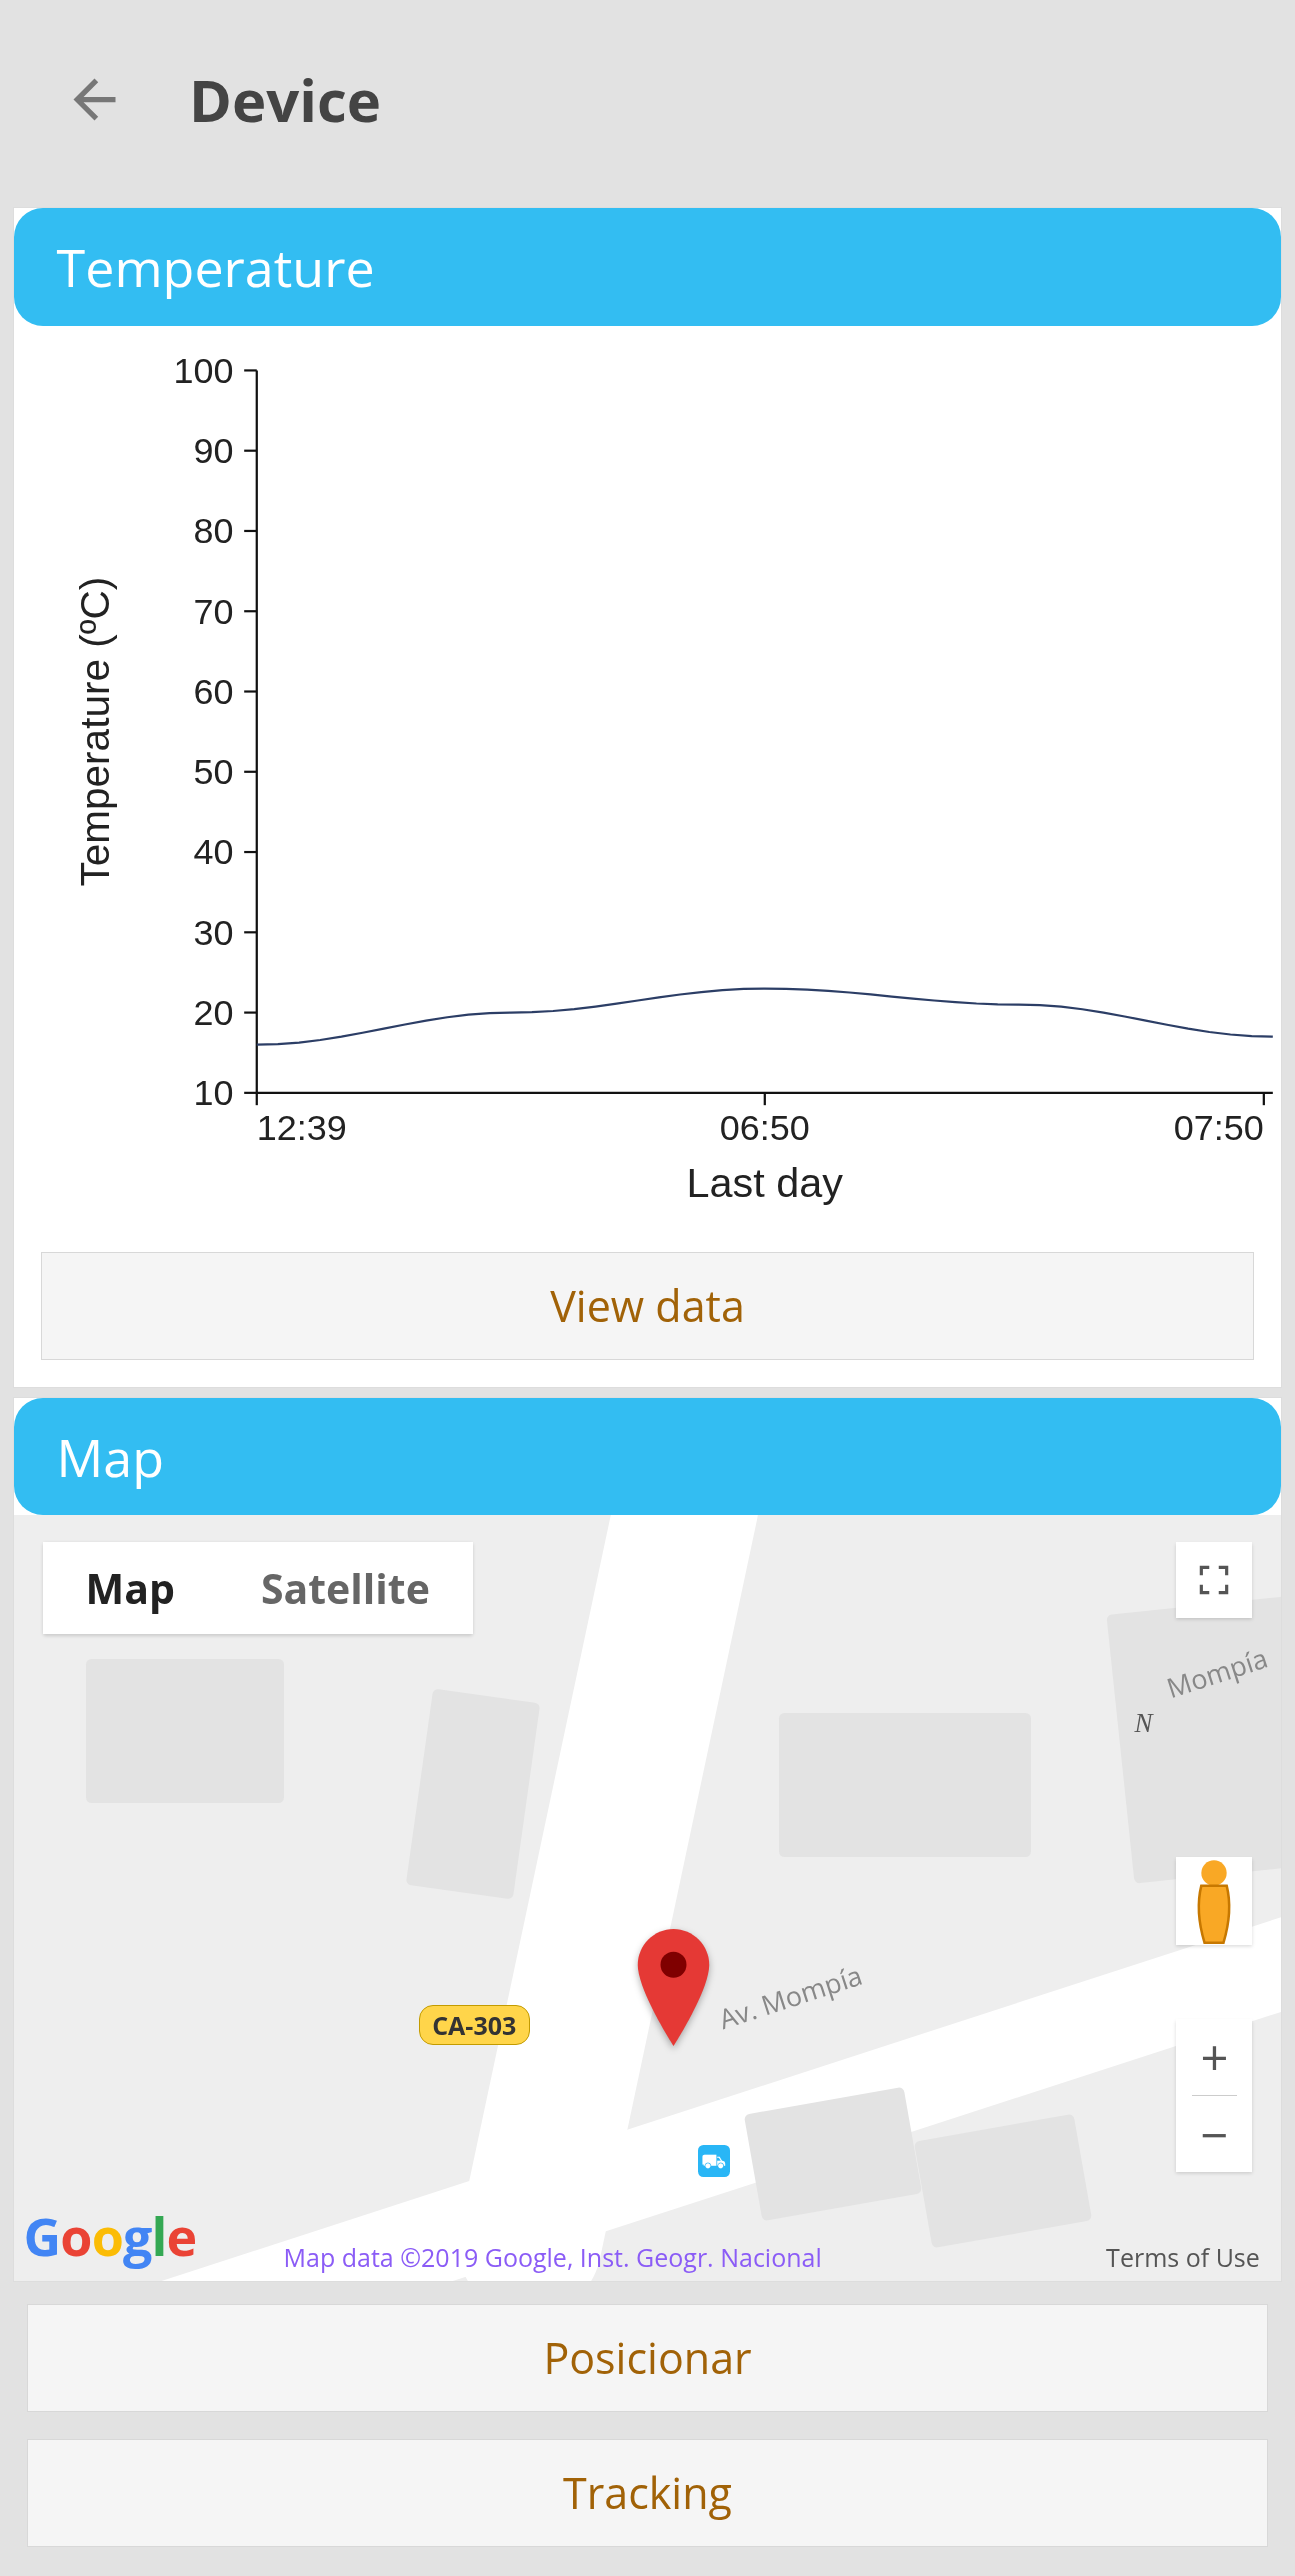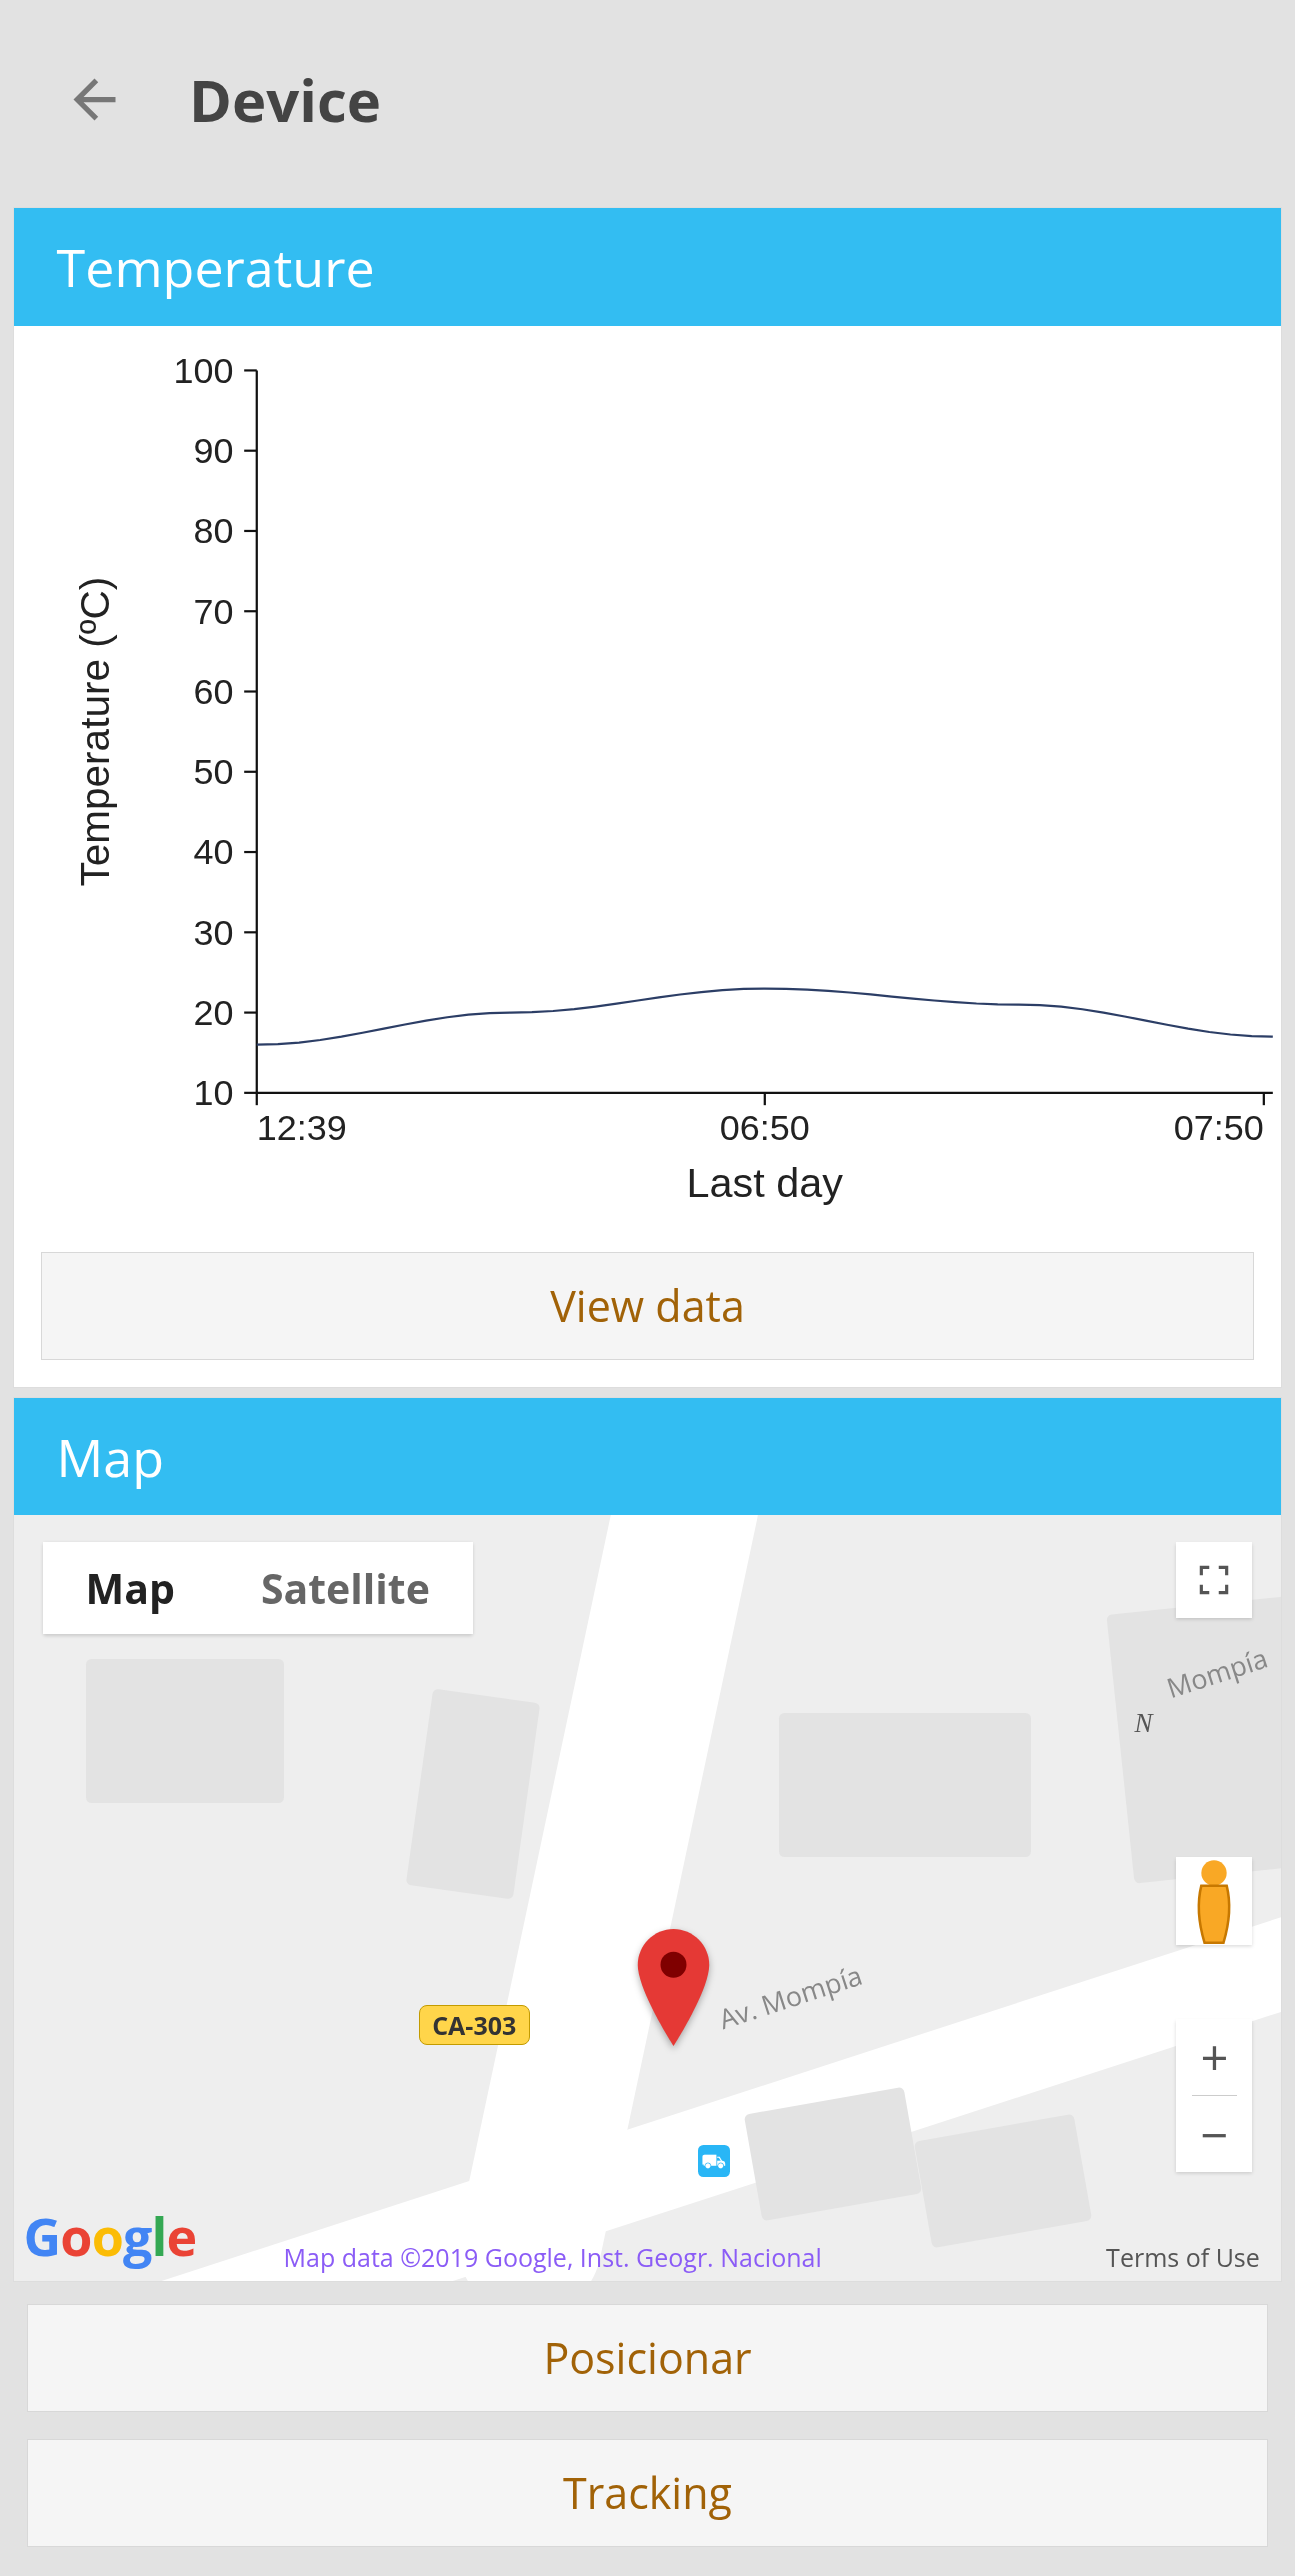--- a/index.html
+++ b/index.html
@@ -25,20 +25,21 @@
     background: #fff;
     margin: 9px 12.6px 0 12.6px;
     border: 0.9px solid #ddd;
   }
   .card-header {
     background: #33bdf2;
     color: #fff;
     font-size: 52px;
     padding: 23.4px 43px;
     font-weight: 400;
+    border-radius: 29px;
   }
   .chart-wrap {
     position: relative;
     height: 926px;
     padding: 18px 0 27px 0;
   }
   .chart-svg { width: 100%; height: 100%; display:block; }
 
   .btn {
     display: block;
@@ -104,21 +105,21 @@
   .pegman { top:342px; right:29px; width:76px; height:88px; }
   .zoom { top:504px; right:29px; width:76px; height:153px; flex-direction:column; }
   .zoom .zbtn{ flex:1; width:100%; display:flex;align-items:center;justify-content:center; font-size:49px; color:#555;}
   .zoom .divider{ width:60%; height:0.9px; background:#ccc;}
   .marker{
     position:absolute; top:414px; left:619px;
   }
   .marker svg{ width:81px; height:117px; filter: drop-shadow(0 3.6px 3.6px rgba(0,0,0,.3));}
   .road-badge{
     position:absolute; top:490px; left:405px;
-    background:#ffd54a; border:1.8px solid #c39b00; border-radius:8px;
+    background:#ffd54a; border:1.8px solid #c39b00; border-radius:14px;
     font-size:25px; font-weight:700; color:#333; padding:1.8px 12.6px;
   }
   .bus-icon{
     position:absolute; top:630px; left:684px;
     width:32px;height:32px;background:#29b6f6;border-radius:5.4px;
     display:flex;align-items:center;justify-content:center;color:#fff;font-size:20px;
   }
   .street-label{
     position:absolute; color:#888; font-size:27px;
   }

